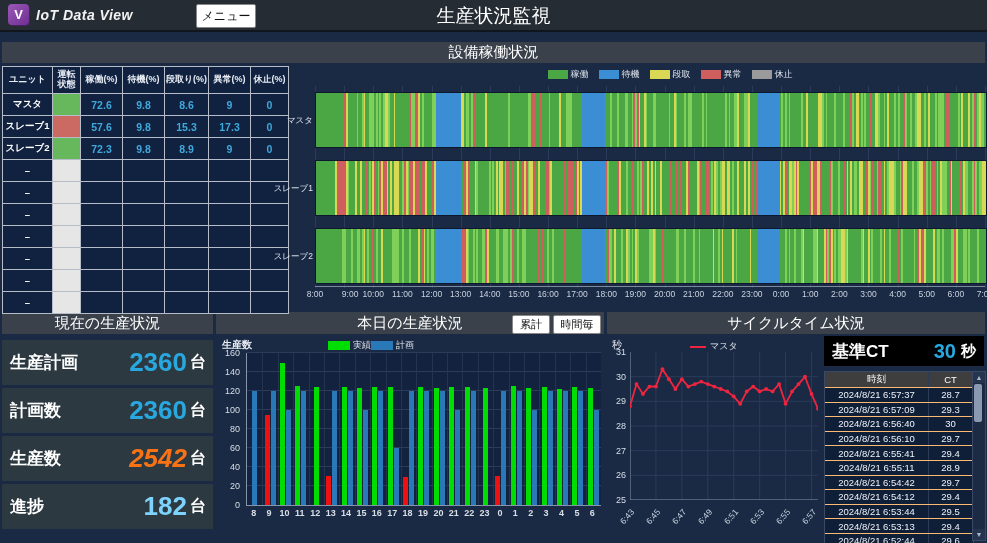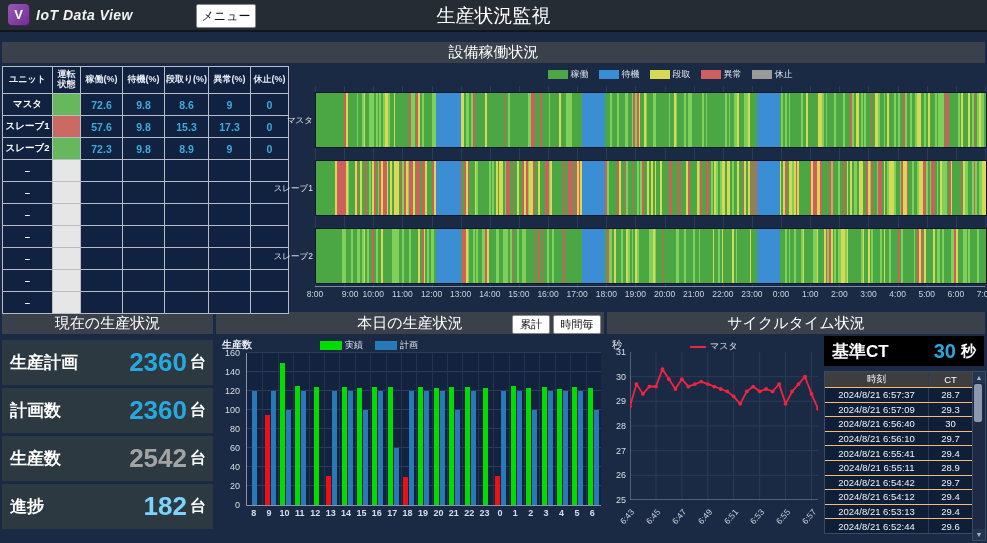--- a/index.html
+++ b/index.html
@@ -51,21 +51,21 @@
   .pcard{position:absolute;left:2px;width:211px;height:45px;background:#2c3940;display:flex;align-items:center;}
   .pcard .lbl{font-size:17px;font-weight:bold;color:#fff;margin-left:8px;}
   .pcard .val{font-size:26px;font-weight:bold;margin-left:auto;}
   .pcard .unit{font-size:16px;font-weight:bold;color:#fff;margin:0 7px 0 3px;}
   
   .white-btn{background:#fff;color:#111;border:1px solid #888;border-radius:2px;font-size:11px;
     display:flex;align-items:center;justify-content:center;cursor:pointer;}
   #btn-total{position:absolute;left:512px;top:315px;width:36px;height:17px;}
   #btn-hourly{position:absolute;left:553px;top:315px;width:46px;height:17px;}
   #bar-ylab{position:absolute;left:222px;top:338px;font-size:10px;font-weight:bold;color:#e8edf4;}
-  #bar-legend{position:absolute;left:320px;top:339px;display:flex;gap:12px;align-items:center;}
+  #bar-legend{position:absolute;left:328px;top:339px;display:flex;align-items:center;}
   #bar-plot{position:absolute;left:246px;top:353px;width:354px;height:152px;background:#13233f;border-left:1px solid #8495ab;border-bottom:1px solid #8495ab;}
   .b-hline{position:absolute;left:0;right:0;height:1px;background:#2b3b58;}
   .b-vline{position:absolute;top:0;bottom:0;width:1px;background:#24344f;}
   .b-group{position:absolute;bottom:0;display:flex;align-items:flex-end;justify-content:center;gap:1px;height:100%;}
   .b-bar{width:5px;}
   #bar-yticks{position:absolute;left:218px;top:353px;width:25px;height:152px;}
   .b-ytick{position:absolute;right:3px;transform:translateY(-50%);font-size:9px;color:#d7dfe9;}
   #bar-xticks{position:absolute;left:246px;top:508px;width:354px;height:12px;}
   .b-xtick{position:absolute;transform:translateX(-50%);font-size:9px;font-weight:bold;color:#d7dfe9;}
   
@@ -315,21 +315,21 @@
       <span class="val" style="color: rgb(41, 168, 224);">2360</span>
       <span class="unit">台</span>
     </div>
     <div class="pcard" style="top: 388px;">
       <span class="lbl">計画数</span>
       <span class="val" style="color: rgb(41, 168, 224);">2360</span>
       <span class="unit">台</span>
     </div>
     <div class="pcard" style="top: 436px;">
       <span class="lbl">生産数</span>
-      <span class="val" style="color: #a3a3a3;">2542</span>
+      <span class="val" style="color: #f97316; font-style: italic;">2542</span>
       <span class="unit">台</span>
     </div>
     <div class="pcard" style="top: 484px;">
       <span class="lbl">進捗</span>
       <span class="val" style="color: #7dd3fc;">182</span>
       <span class="unit">台</span>
     </div>
   </div>
 
 <div class="white-btn" id="btn-total">累計</div>
@@ -613,20 +613,24 @@
       </div>
       <div class="ctt-row">
         <div class="ctt-c1">2024/8/21 6:54:42</div>
         <div class="ctt-c2">29.7</div>
       </div>
       <div class="ctt-row">
         <div class="ctt-c1">2024/8/21 6:54:12</div>
         <div class="ctt-c2">29.4</div>
       </div>
       <div class="ctt-row">
+        <div class="ctt-c1">2024/8/21 6:53:44</div>
+        <div class="ctt-c2">29.5</div>
+      </div>
+      <div class="ctt-row">
         <div class="ctt-c1">2024/8/21 6:53:13</div>
         <div class="ctt-c2">29.4</div>
       </div>
       <div class="ctt-row">
         <div class="ctt-c1">2024/8/21 6:52:44</div>
         <div class="ctt-c2">29.6</div>
       </div>
     </div>
 </div>
 <div id="ct-scroll">

